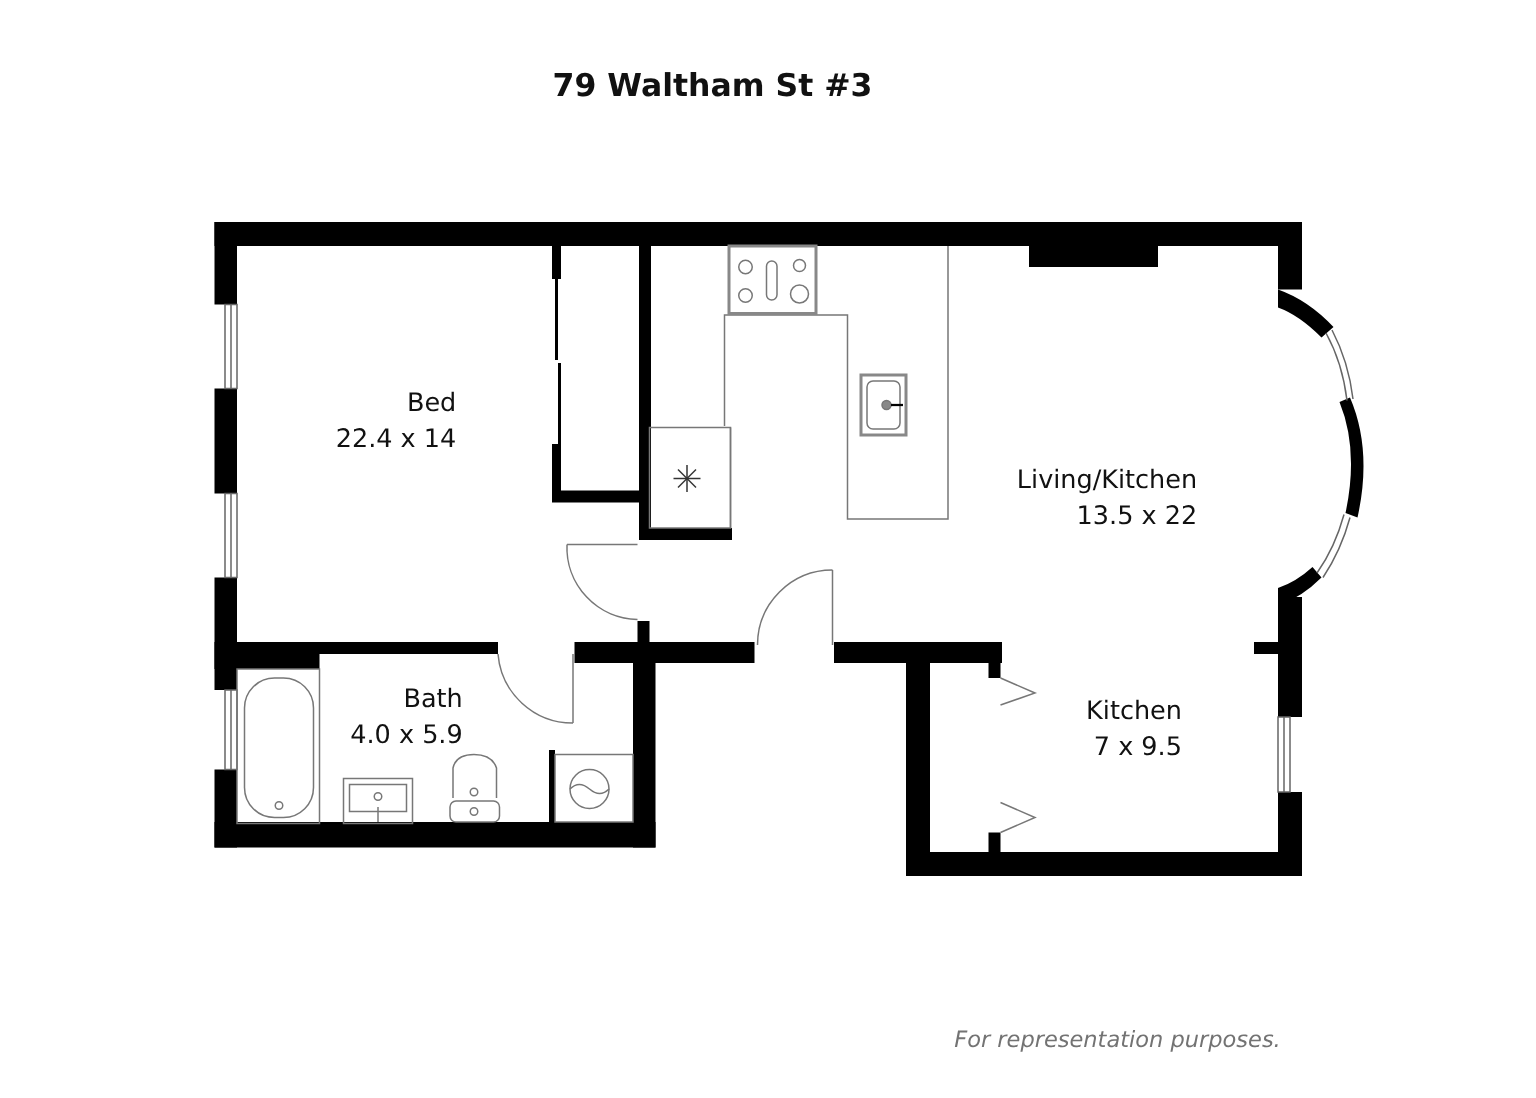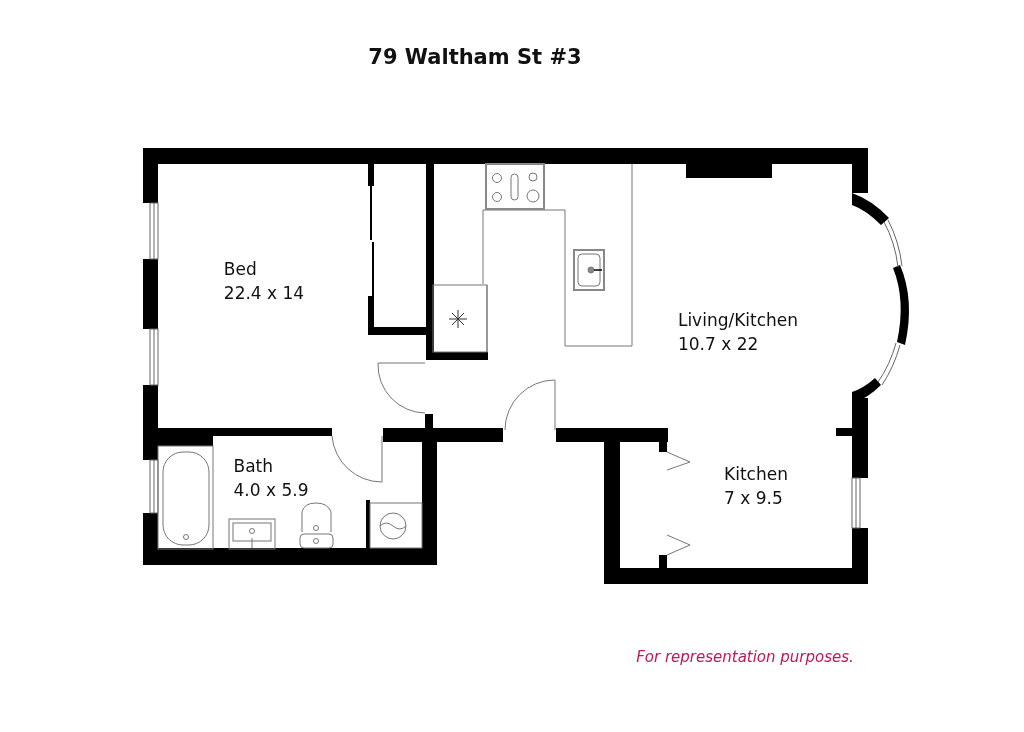--- a/index.html
+++ b/index.html
@@ -1,20 +1,20 @@
 <!DOCTYPE html>
 <html><head>
   <meta charset="utf-8">
   <style>
     html, body { margin: 0; padding: 0; background: #ffffff; }
     body { width: 1024px; height: 732px; position: relative; overflow: hidden; font-family: "DejaVu Sans", sans-serif; }
     .title { position: absolute; left: 0; width: 910px; top: 42px; text-align: center; font-family: "DejaVu Sans", sans-serif; font-weight: bold; font-size: 21px; line-height: 31px; color: #111; margin-left: 20px; }
     .plan { position: absolute; left: 0; top: 0; }
-    .label { position: absolute; text-align: left; font-family: "DejaVu Sans", sans-serif; font-size: 17px; line-height: 24px; color: #111; transform: translateX(-50%); white-space: nowrap; }
-    .note { position: absolute; left: 600px; width: 290px; top: 646px; text-align: center; font-family: "DejaVu Sans", sans-serif; font-style: italic; font-size: 15px; line-height: 22px; color: #be185d; }
+    .label { position: absolute; text-align: right; font-family: "DejaVu Sans", sans-serif; font-size: 17px; line-height: 24px; color: #111; transform: translateX(-50%); white-space: nowrap; }
+    .note { position: absolute; left: 600px; width: 290px; top: 682px; text-align: center; font-family: "DejaVu Sans", sans-serif; font-style: italic; font-size: 15px; line-height: 22px; color: #737373; }
   </style>
 </head>
 <body>
 
 <div class="title">
   <div>79 Waltham St #3</div>
 </div>
 
 <svg class="plan" width="1024" height="732" viewBox="0 0 1024 732" xmlns="http://www.w3.org/2000/svg">
 
@@ -159,21 +159,21 @@
   </g>
 </svg>
 
 <div class="label" style="left:264px; top:257px;">
   <div>Bed</div>
   <div>22.4 x 14</div>
 </div>
 
 <div class="label" style="left:738px; top:275px;margin-top:33px;">
   <div>Living/Kitchen</div>
-  <div>10.7 x 22</div>
+  <div>13.5 x 22</div>
 </div>
 
 <div class="label" style="left:271px; top:454px;">
   <div>Bath</div>
   <div>4.0 x 5.9</div>
 </div>
 
 <div class="label" style="left:756px; top:462px;">
   <div>Kitchen</div>
   <div>7 x 9.5</div>

